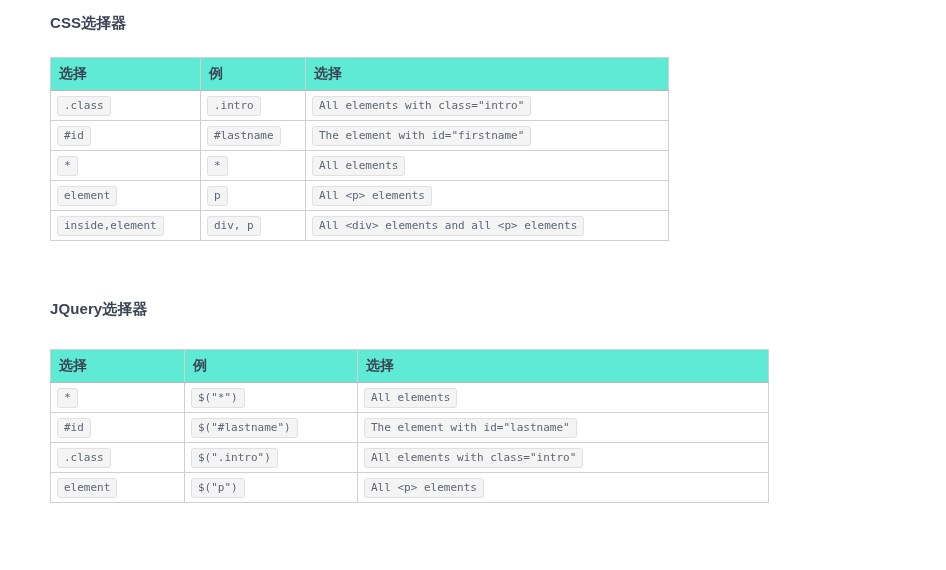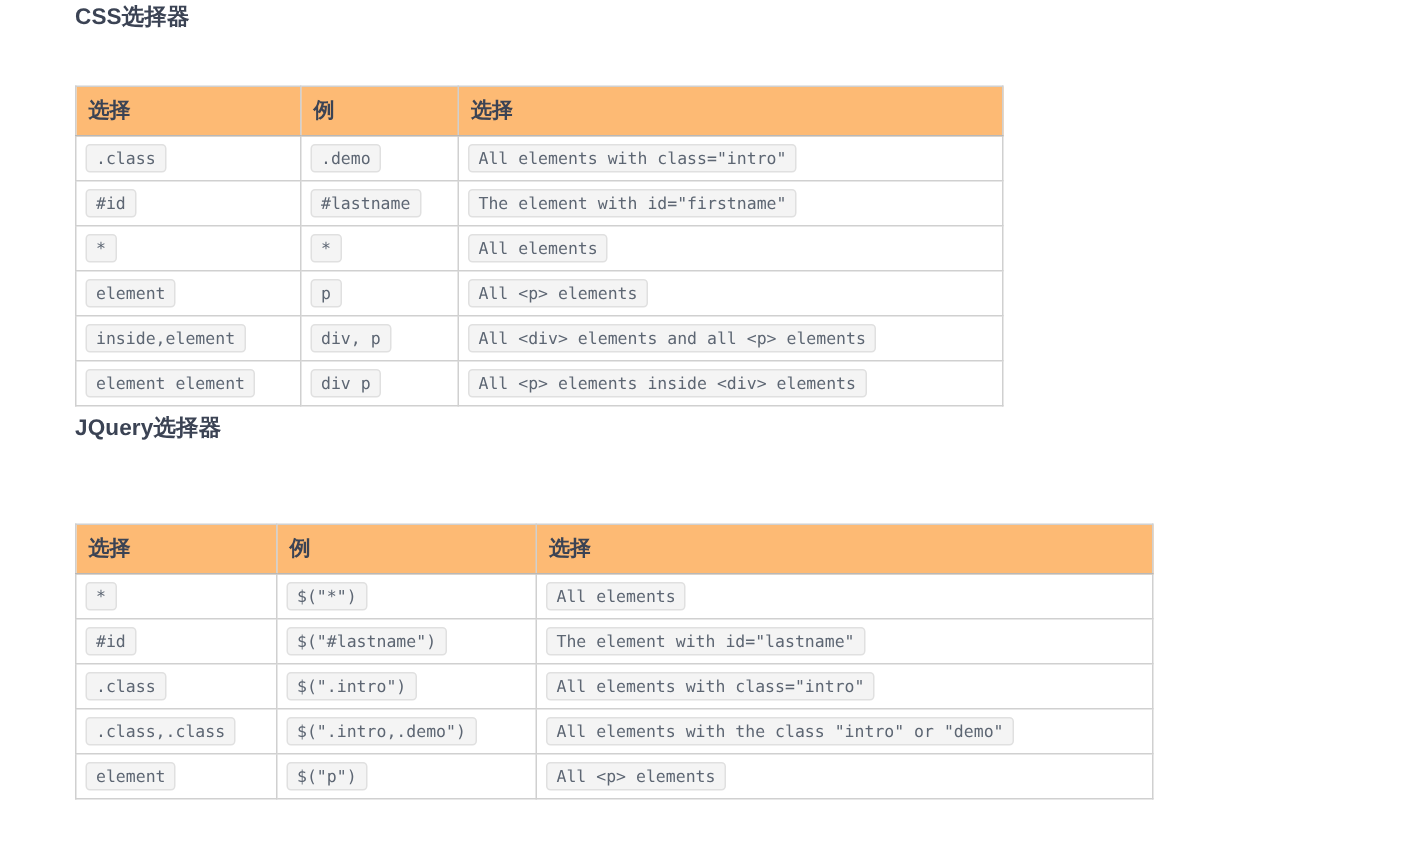--- a/index.html
+++ b/index.html
@@ -20,38 +20,38 @@
   }
   h2.section-title {
     font-family: "Liberation Sans", sans-serif;
     font-size: 15px;
     font-weight: bold;
     color: #3b4354;
     margin: 0;
     padding: 0;
     letter-spacing: 0.1px;
   }
-  .title-css { position: absolute; left: 50px; top: 2px; }
-  .title-jq  { position: absolute; left: 50px; top: 276px; }
+  .title-css { position: absolute; left: 50px; top: 14px; }
+  .title-jq  { position: absolute; left: 50px; top: 300px; }
 
   table.sel-table {
     border-collapse: collapse;
     position: absolute;
     background: #fff;
     border: 1px solid #b8b8b8;
     table-layout: fixed;
   }
   table.sel-table td, table.sel-table th {
     border: 1px solid #d0d0d0;
     padding: 0 6px;
     vertical-align: middle;
     text-align: left;
   }
   table.sel-table th {
-    background: #fdba74;
+    background: #5eead4;
     border-bottom: 1px solid #b8b8b8;
     height: 32px;
     font-size: 14px;
     font-weight: bold;
     color: #3b4354;
     padding-left: 8px;
   }
   table.sel-table td {
     height: 29px;
     background: #ffffff;
@@ -97,21 +97,21 @@
     <thead>
       <tr>
         <th>选择</th>
         <th>例</th>
         <th>选择</th>
       </tr>
     </thead>
     <tbody>
       <tr>
         <td><code class="chip">.class</code></td>
-        <td><code class="chip">.demo</code></td>
+        <td><code class="chip">.intro</code></td>
         <td><code class="chip">All elements with class="intro"</code></td>
       </tr>
       <tr>
         <td><code class="chip">#id</code></td>
         <td><code class="chip">#lastname</code></td>
         <td><code class="chip">The element with id="firstname"</code></td>
       </tr>
       <tr>
         <td><code class="chip">*</code></td>
         <td><code class="chip">*</code></td>
@@ -119,25 +119,20 @@
       </tr>
       <tr>
         <td><code class="chip">element</code></td>
         <td><code class="chip">p</code></td>
         <td><code class="chip">All &lt;p&gt; elements</code></td>
       </tr>
       <tr>
         <td><code class="chip">inside,element</code></td>
         <td><code class="chip">div, p</code></td>
         <td><code class="chip">All &lt;div&gt; elements and all &lt;p&gt; elements</code></td>
-      </tr>
-      <tr>
-        <td><code class="chip">element element</code></td>
-        <td><code class="chip">div p</code></td>
-        <td><code class="chip">All &lt;p&gt; elements inside &lt;div&gt; elements</code></td>
       </tr>
     </tbody>
   </table>
 
   <h2 class="section-title title-jq">JQuery选择器</h2>
 
   <table class="sel-table" id="jq-table">
     <colgroup>
         <col class="c1">
         <col class="c2">
@@ -160,25 +155,20 @@
         <td><code class="chip">#id</code></td>
         <td><code class="chip">$("#lastname")</code></td>
         <td><code class="chip">The element with id="lastname"</code></td>
       </tr>
       <tr>
         <td><code class="chip">.class</code></td>
         <td><code class="chip">$(".intro")</code></td>
         <td><code class="chip">All elements with class="intro"</code></td>
       </tr>
       <tr>
-        <td><code class="chip">.class,.class</code></td>
-        <td><code class="chip">$(".intro,.demo")</code></td>
-        <td><code class="chip">All elements with the class "intro" or "demo"</code></td>
-      </tr>
-      <tr>
         <td><code class="chip">element</code></td>
         <td><code class="chip">$("p")</code></td>
         <td><code class="chip">All &lt;p&gt; elements</code></td>
       </tr>
     </tbody>
   </table>
 
 </div>
 
 </body></html>

